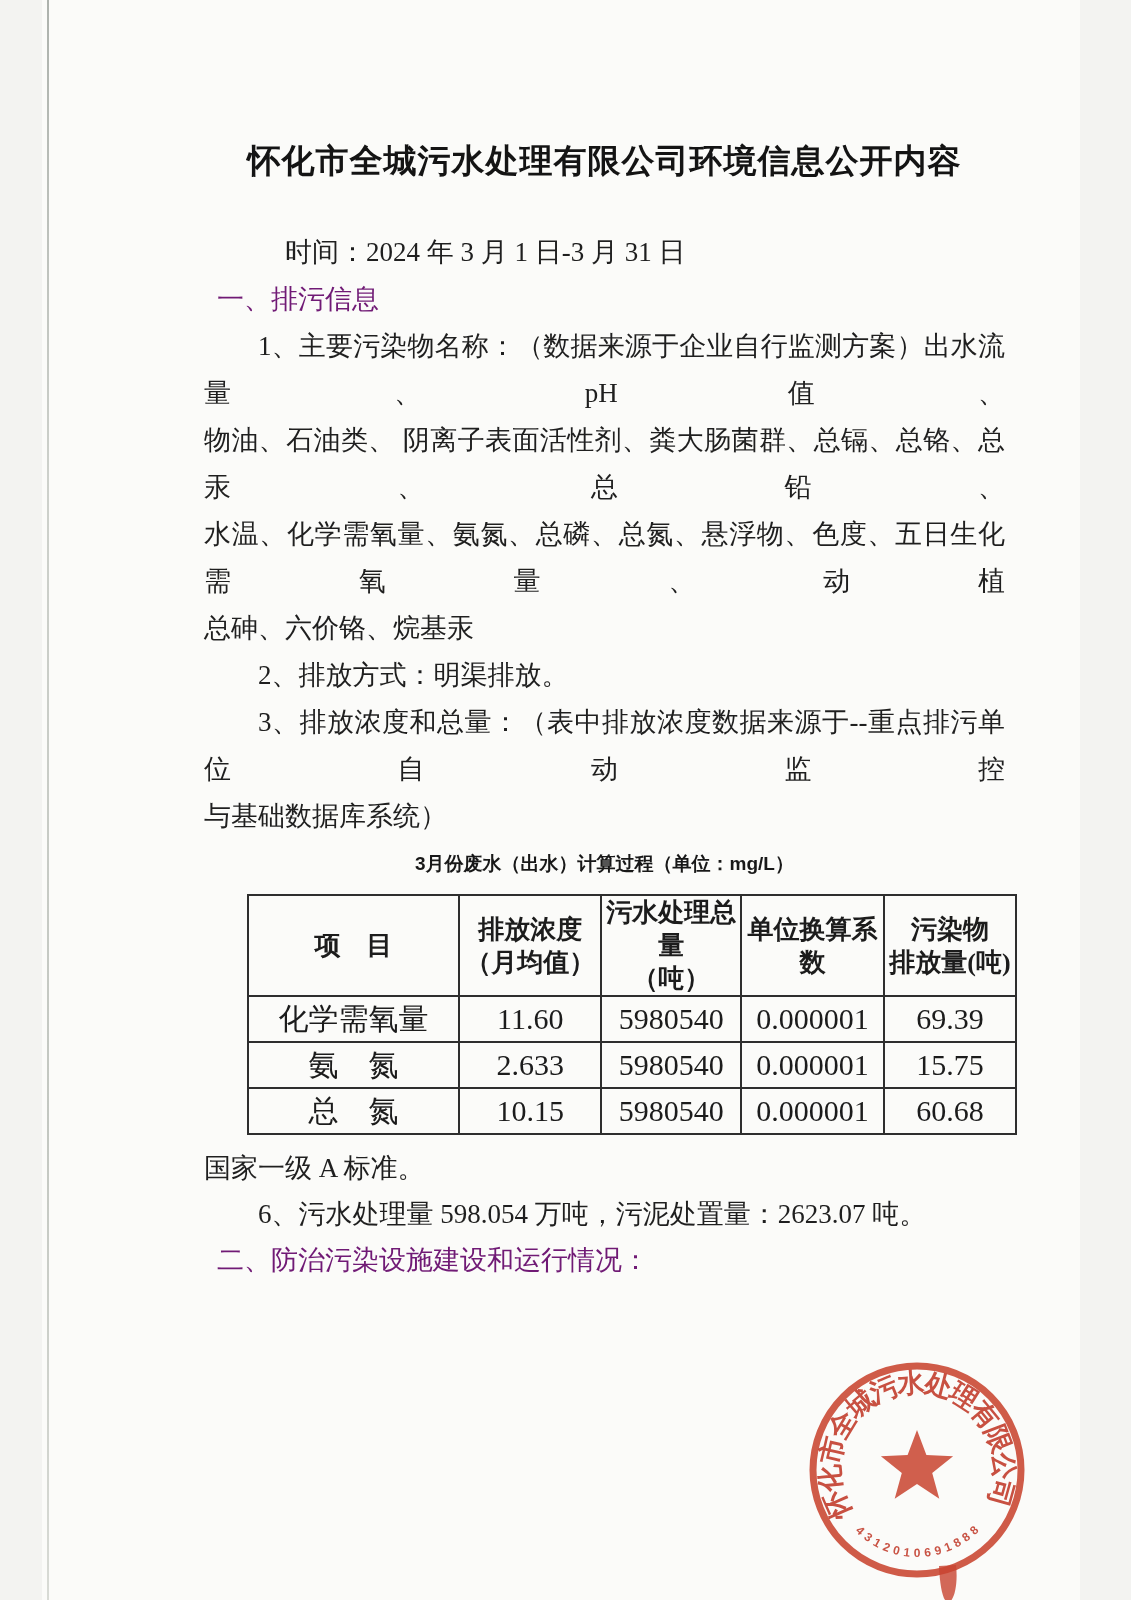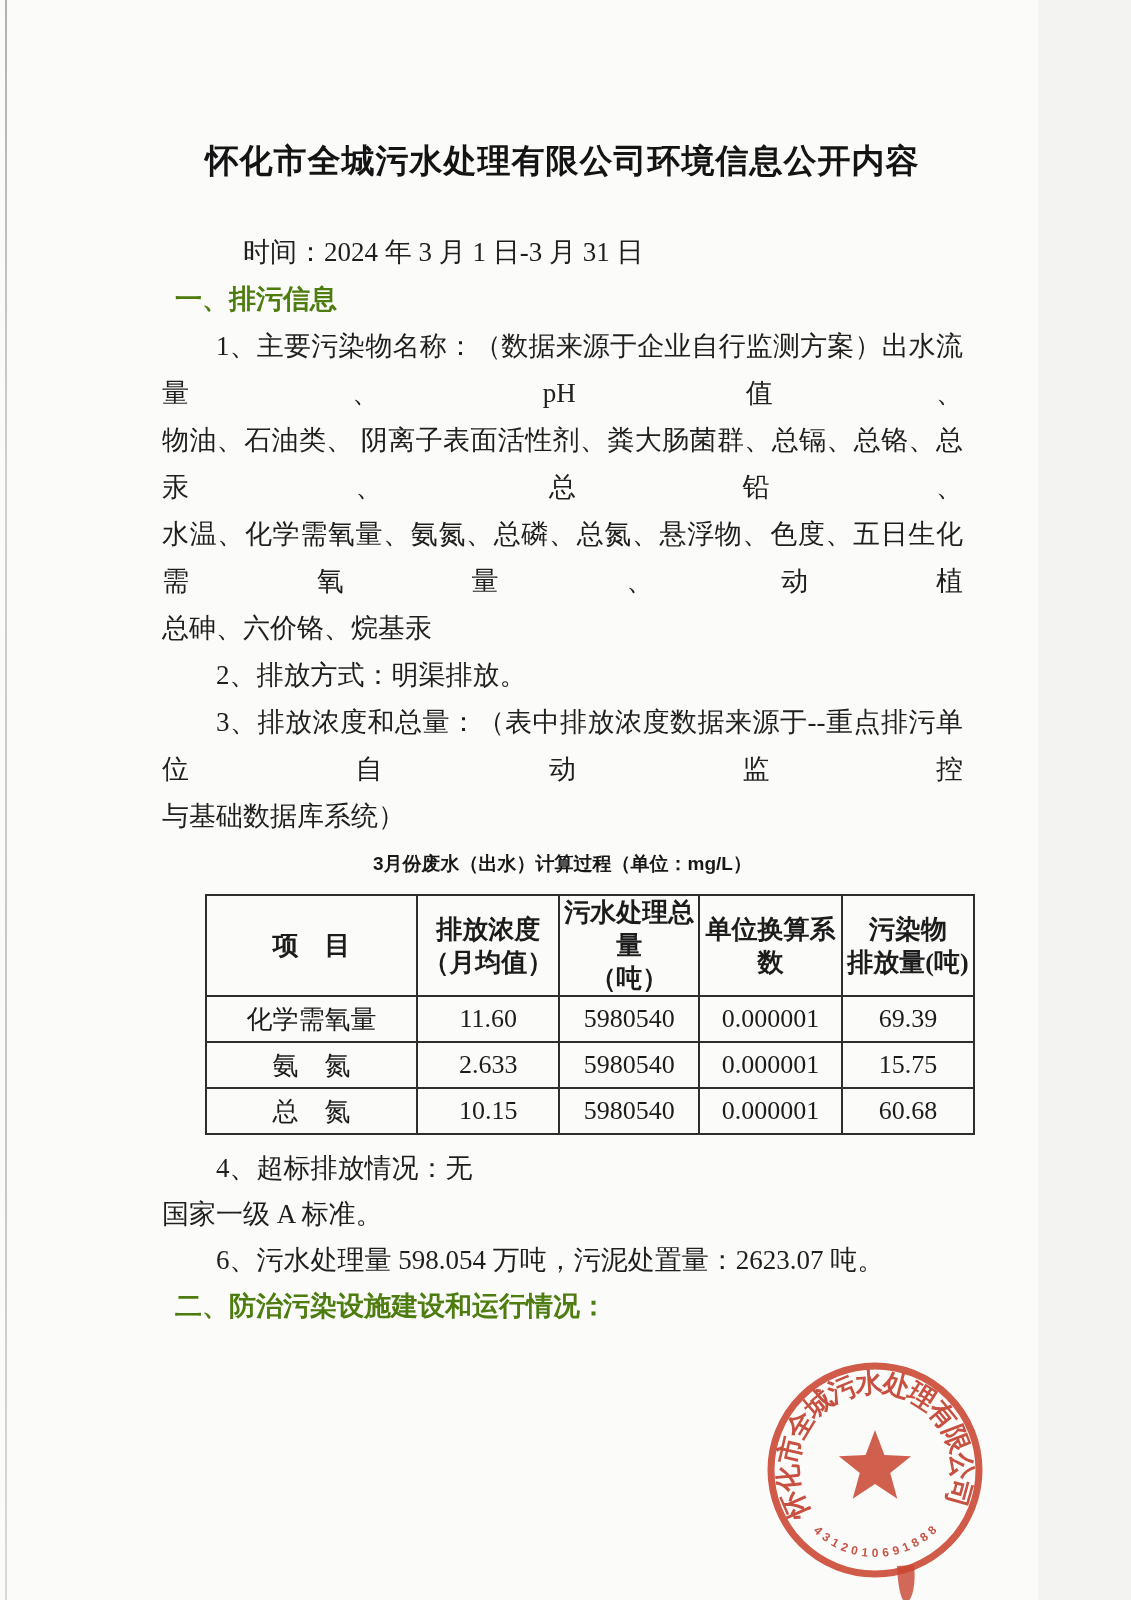--- a/index.html
+++ b/index.html
@@ -5,21 +5,21 @@
   html,body{margin:0;padding:0;}
   body{
     width:1131px;height:1600px;
     background:#f3f3f1;
     font-family:"Liberation Serif","DejaVu Serif",serif;
     color:#1d1d1d;
     -webkit-font-smoothing:antialiased;
   }
   .page{
     position:relative;width:1038px;height:1600px;
-    background:#fbfbf9;overflow:hidden;
+    background:#fbfbf9;overflow:hidden;margin-left:42px;
   }
   .scan-edge{
     position:absolute;left:5px;top:0;width:2px;height:1600px;
     background:linear-gradient(180deg,#9aa09a,#c2c6c0 30%,#b5bab3 70%,#cfd2cc);
     opacity:.8;
   }
   .content{
     position:absolute;left:162px;top:0;width:801px;
   }
   .doc-title{
@@ -31,40 +31,40 @@
   .para-block{margin-top:46px;}
   .line{
     font-size:27px;line-height:47px;white-space:pre-wrap;color:#1f1f1f;
   }
   .after-table .line{line-height:46px;}
   .l-justify{text-align:justify;text-align-last:justify;}
   .ind2{text-indent:2em;}
   .ind3{text-indent:3em;}
   .heading{
     font-family:"Liberation Sans","DejaVu Sans",sans-serif;
-    font-weight:bold;color:#4d7c0f;margin-left:13px;
+    font-weight:normal;color:#701a75;margin-left:13px;
   }
   .table-caption{
     font-family:"Liberation Sans","DejaVu Sans",sans-serif;
     font-weight:bold;font-size:19px;line-height:46px;
     text-align:center;margin-top:1px;color:#181818;
   }
   table.data{
     border-collapse:collapse;table-layout:fixed;
     width:770px;margin:7px 0 0 43px;
     background:transparent;
   }
   table.data th,table.data td{
     border:2px solid #2e2e2e;text-align:center;vertical-align:middle;
     padding:0;color:#1c1c1c;
   }
   table.data th{
     height:84px;font-weight:600;font-size:26px;line-height:33px;
   }
-  table.data td{height:44px;font-size:26px;}
+  table.data td{height:44px;font-size:30px;}
   .c1{width:27.5%;} .c2{width:18.5%;} .c3{width:18.2%;} .c4{width:18.6%;} .c5{width:17.2%;}
   .seal{
     position:absolute;left:754px;top:1349px;
     mix-blend-mode:multiply;opacity:.92;
   }
   .seal text{
     font-family:"Liberation Sans","DejaVu Sans",sans-serif;
     font-weight:bold;
   }
 </style>
@@ -141,21 +141,20 @@
           <td>总　氮</td>
           <td>10.15</td>
           <td>5980540</td>
           <td>0.000001</td>
           <td>60.68</td>
         </tr>
       </tbody>
     </table>
 
     <div class="para-block after-table" style="margin-top:10px;">
-      <div class="line ind2">4、超标排放情况：无</div>
       <div class="line">国家一级 A 标准。</div>
       <div class="line ind2">6、污水处理量 598.054 万吨，污泥处置量：2623.07 吨。</div>
       <div class="line heading">二、防治污染设施建设和运行情况：</div>
 
     </div>
 
   </div>
 
   <svg class="seal" width="242" height="262" viewBox="-121 -121 242 262">
     <circle cx="0" cy="0" r="104" fill="none" stroke="#c8341f" stroke-width="7" opacity="0.88"></circle>

